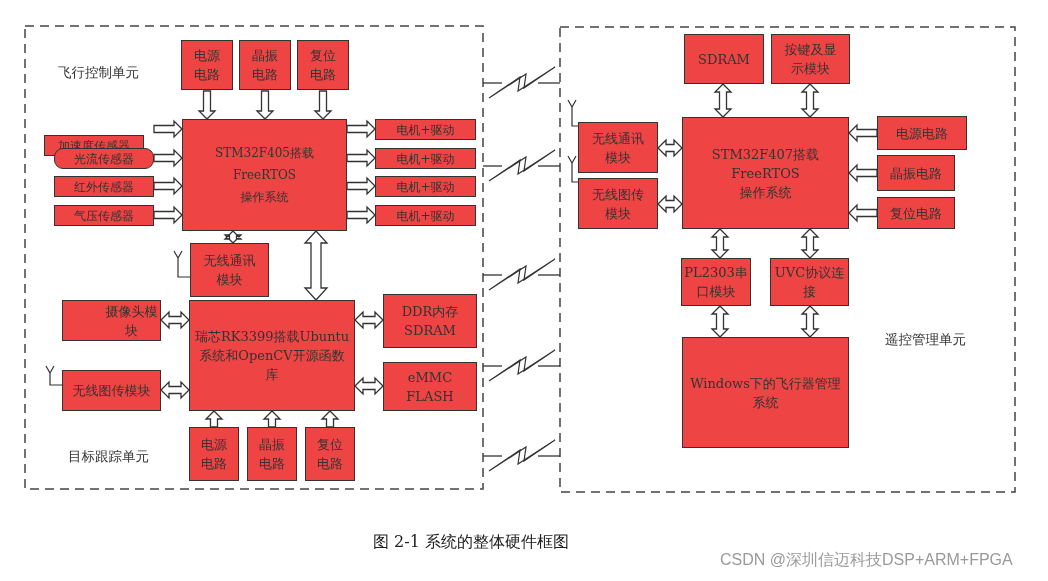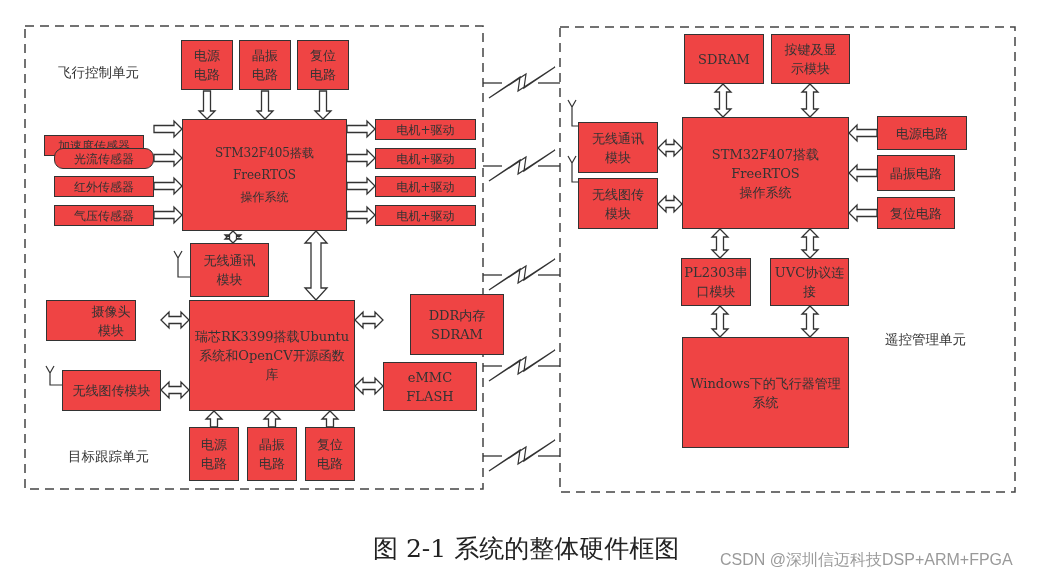--- a/index.html
+++ b/index.html
@@ -5,21 +5,21 @@
   html, body { margin:0; padding:0; background:#ffffff; }
   body { width:1048px; height:581px; position:relative; overflow:hidden;
          font-family:"DejaVu Serif","Liberation Serif",serif; color:#222; }
   #diagram { position:absolute; left:0; top:0; }
   .box { position:absolute; box-sizing:border-box; border:1.6px solid #333; background:#ef4444;
          display:flex; align-items:center; justify-content:center; text-align:center;
          font-size:13px; line-height:19px; color:#333; white-space:pre-line; }
   .box.sm { font-size:12px; line-height:16px; }
   .box.lg { font-size:12px; line-height:22px; }
   .label { position:absolute; font-size:13.5px; color:#333; white-space:nowrap; }
-  .caption { position:absolute; left:373px; top:532px; font-size:25px; color:#222;
+  .caption { position:absolute; left:373px; top:532px; font-size:16px; color:#222;
              font-family:"DejaVu Serif","Liberation Serif",serif; white-space:nowrap; }
   .watermark { position:absolute; left:692px; top:550px; font-size:16px; color:#9a9a9a;
                font-family:"Liberation Sans","DejaVu Sans",sans-serif; white-space:nowrap;margin-left:28px; }
 </style>
 </head>
 <body>
 
 <svg id="diagram" width="1048" height="581">
   <rect x="25" y="26" width="458" height="463" fill="none" stroke="#444" stroke-width="1.5" stroke-dasharray="9,6"></rect>
   <rect x="560" y="27" width="455" height="465" fill="none" stroke="#444" stroke-width="1.5" stroke-dasharray="9,6"></rect>
@@ -100,26 +100,26 @@
 操作系统</div>
 
 <div class="box sm" style="left:375px;top:119px;width:101px;height:21px;">电机+驱动</div>
 <div class="box sm" style="left:375px;top:148px;width:101px;height:21px;">电机+驱动</div>
 <div class="box sm" style="left:375px;top:176px;width:101px;height:21px;">电机+驱动</div>
 <div class="box sm" style="left:375px;top:205px;width:101px;height:21px;">电机+驱动</div>
 
 <div class="box" style="left:190px;top:243px;width:79px;height:54px;">无线通讯
 模块</div>
 
-<div class="box" style="left:46px;top:300px;width:90px;height:41px;padding-left:40px;">摄像头模块</div>
+<div class="box" style="left:62px;top:300px;width:99px;height:41px;padding-left:40px;">摄像头模块</div>
 <div class="box" style="left:62px;top:370px;width:99px;height:41px;">无线图传模块</div>
 <div class="box" style="left:189px;top:300px;width:166px;height:111px;">瑞芯RK3399搭载Ubuntu
 系统和OpenCV开源函数
 库</div>
-<div class="box" style="left:383px;top:294px;width:94px;height:61px;margin-left:27px;">DDR内存
+<div class="box" style="left:383px;top:294px;width:94px;height:54px;">DDR内存
 SDRAM</div>
 <div class="box" style="left:383px;top:362px;width:94px;height:49px;">eMMC FLASH</div>
 
 <div class="box" style="left:189px;top:427px;width:50px;height:54px;">电源
 电路</div>
 <div class="box" style="left:247px;top:427px;width:50px;height:54px;">晶振
 电路</div>
 <div class="box" style="left:305px;top:427px;width:50px;height:54px;">复位
 电路</div>
 

